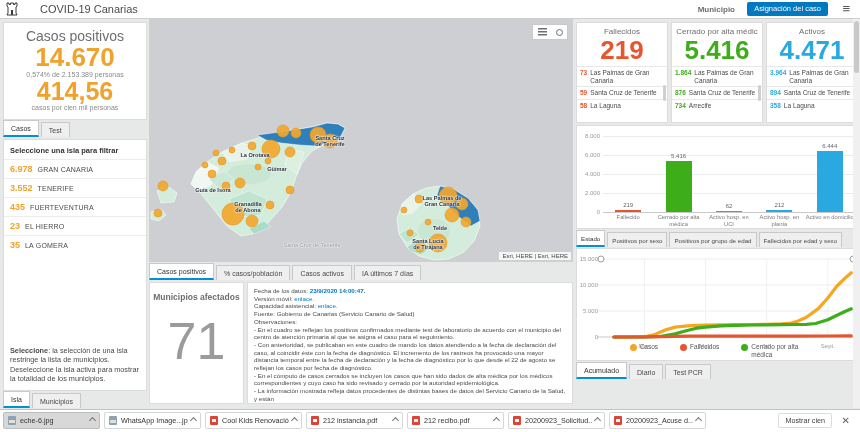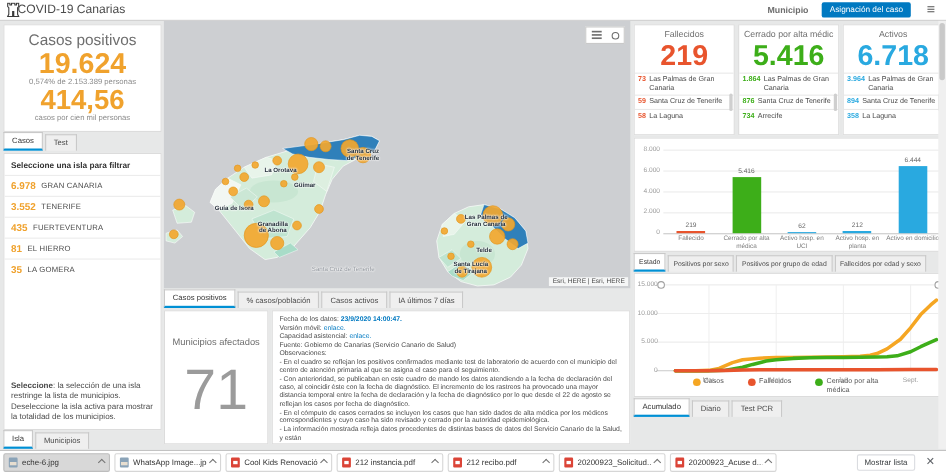--- a/index.html
+++ b/index.html
@@ -3,21 +3,21 @@
 <meta charset="utf-8">
 <style>
   html,body{margin:0;padding:0;}
   .page{position:relative;width:860px;height:432px;background:#e7e8e8;overflow:hidden;
         font-family:"Liberation Sans",sans-serif;color:#4a4a4a;}
   .panel{position:absolute;background:#fff;border:1px solid #dcdcdc;box-sizing:border-box;}
 
   
   .header{position:absolute;left:0;top:0;width:860px;height:19px;background:#fff;border-bottom:1px solid #cfcfcf;box-sizing:border-box;}
   .logo{position:absolute;left:6px;top:2px;width:12px;height:14px;}
-  .app-title{position:absolute;left:16px;top:3px;font-size:11px;color:#4c4c4c;}
+  .app-title{position:absolute;left:40px;top:3px;font-size:11px;color:#4c4c4c;}
   .muni-label{position:absolute;right:125px;top:5px;font-size:8px;font-weight:bold;color:#6e6e6e;text-align:center;}
   .asig-btn{position:absolute;right:32px;top:2px;height:14px;line-height:14px;background:#0079c1;color:#fff;
             font-size:7.5px;padding:0 7px;border-radius:2px;border:none;font-family:inherit;}
   .menu-icon{position:absolute;right:10px;top:1px;font-size:13px;color:#555;}
 
   
   .tabbar{position:absolute;display:flex;align-items:flex-end;}
   .tab{background:#efefef;border:1px solid #c9c9c9;border-bottom:none;color:#4a4a4a;font-size:7px;
        padding:4px 7px 3px;margin-right:2px;white-space:nowrap;box-sizing:border-box;}
   .tab.active{background:#fff;border-bottom:2px solid #0090d4;color:#333;}
@@ -45,21 +45,21 @@
      linear-gradient(#6e6e6e,#6e6e6e) 0 3px/9px 1.5px no-repeat,
      linear-gradient(#6e6e6e,#6e6e6e) 0 6px/9px 1.5px no-repeat;}
   .gear-dot{width:7px;height:7px;border:1.6px solid #6e6e6e;border-radius:50%;box-sizing:border-box;}
   .map-label{position:absolute;transform:translateX(-50%);font-size:5.6px;font-weight:bold;color:#25303b;
              text-align:center;line-height:6.4px;white-space:pre-line;
              text-shadow:0 0 2px #fff,0 0 2px #fff,0 0 2px #fff;}
   .map-label.muted{color:#90959c;font-weight:normal;}
   .attribution{position:absolute;right:2px;bottom:2px;font-size:6px;color:#4a4a4a;background:rgba(255,255,255,.8);padding:1px 3px;}
 
   .muni-card{left:149px;top:282px;width:95px;height:122px;text-align:center;}
-  .muni-title{font-size:8.5px;color:#6e6e6e;margin-top:23px;}
+  .muni-title{font-size:8.5px;color:#6e6e6e;margin-top:9px;font-weight:bold;}
   .muni-value{font-size:52px;color:#9b9b9b;font-weight:500;line-height:78px;}
 
   .info-panel{left:247px;top:282px;width:326px;height:122px;overflow:hidden;padding:4px 6px;font-size:6.2px;line-height:7.7px;}
   .info-panel .blue{color:#0079c1;}
   .info-panel b.blue{font-weight:bold;}
   .bullet{margin:0;}
 
   
   .stat-wrap{position:absolute;left:576px;top:22px;width:282px;height:101px;display:flex;gap:3px;}
   .stat-card{position:relative;flex:1;background:#fff;border:1px solid #dcdcdc;box-sizing:border-box;overflow:hidden;}
@@ -128,21 +128,21 @@
       <rect x="5" y="8" width="2" height="5" fill="#3a3a3a"></rect>
     </svg>
     <span class="app-title">COVID-19 Canarias</span>
     <span class="muni-label">Municipio</span>
     <button class="asig-btn">Asignación del caso</button>
     <span class="menu-icon">≡</span>
   </div>
 
   <div class="panel casos-card">
     <div class="casos-title">Casos positivos</div>
-    <div class="casos-total">19.624</div>
+    <div class="casos-total">14.670</div>
     <div class="casos-pop">0,574% de 2.153.389 personas</div>
     <div class="casos-rate">414,56</div>
     <div class="casos-rate-label">casos por cien mil personas</div>
   </div>
   <div class="tabbar" id="left-top-tabs">
       <div class="tab active">Casos</div>
       <div class="tab">Test</div>
     </div>
 
   <div class="panel island-panel">
@@ -154,21 +154,21 @@
         </div>
         <div class="island-row">
           <span class="island-value">3.552</span>
           <span class="island-name">TENERIFE</span>
         </div>
         <div class="island-row">
           <span class="island-value">435</span>
           <span class="island-name">FUERTEVENTURA</span>
         </div>
         <div class="island-row">
-          <span class="island-value">81</span>
+          <span class="island-value">23</span>
           <span class="island-name">EL HIERRO</span>
         </div>
         <div class="island-row">
           <span class="island-value">35</span>
           <span class="island-name">LA GOMERA</span>
         </div>
       </div>
     <div class="warning">
       <b>Seleccione</b><span>: la selección de una isla restringe la lista de municipios. Deseleccione la isla activa para mostrar la totalidad de los municipios.</span>
     </div>
@@ -312,21 +312,21 @@
           <span class="n">Santa Cruz de Tenerife</span>
         </div>
         <div class="stat-row">
           <span class="v" style="color: rgb(61, 174, 25);">734</span>
           <span class="n">Arrecife</span>
         </div>
         <div class="mini-scroll"></div>
       </div>
       <div class="stat-card">
         <div class="stat-title">Activos</div>
-        <div class="stat-value" style="color: rgb(41, 169, 224);">6.718</div>
+        <div class="stat-value" style="color: rgb(41, 169, 224);">4.471</div>
         <div class="stat-row">
           <span class="v" style="color: rgb(41, 169, 224);">3.964</span>
           <span class="n">Las Palmas de Gran Canaria</span>
         </div>
         <div class="stat-row">
           <span class="v" style="color: rgb(41, 169, 224);">894</span>
           <span class="n">Santa Cruz de Tenerife</span>
         </div>
         <div class="stat-row">
           <span class="v" style="color: rgb(41, 169, 224);">358</span>
@@ -458,16 +458,16 @@
           <span class="dl-icon pdf"></span>
           <span class="dl-label">20200923_Solicitud...pdf</span>
           <span class="dl-chevron"></span>
         </div>
         <div class="dl-item" style="left: 609px;">
           <span class="dl-icon pdf"></span>
           <span class="dl-label">20200923_Acuse d...pdf</span>
           <span class="dl-chevron"></span>
         </div>
       </div>
-    <button class="show-all">Mostrar lista</button>
+    <button class="show-all">Mostrar cien</button>
     <span class="dl-close">✕</span>
   </div>
 </div>
 
 </body></html>

